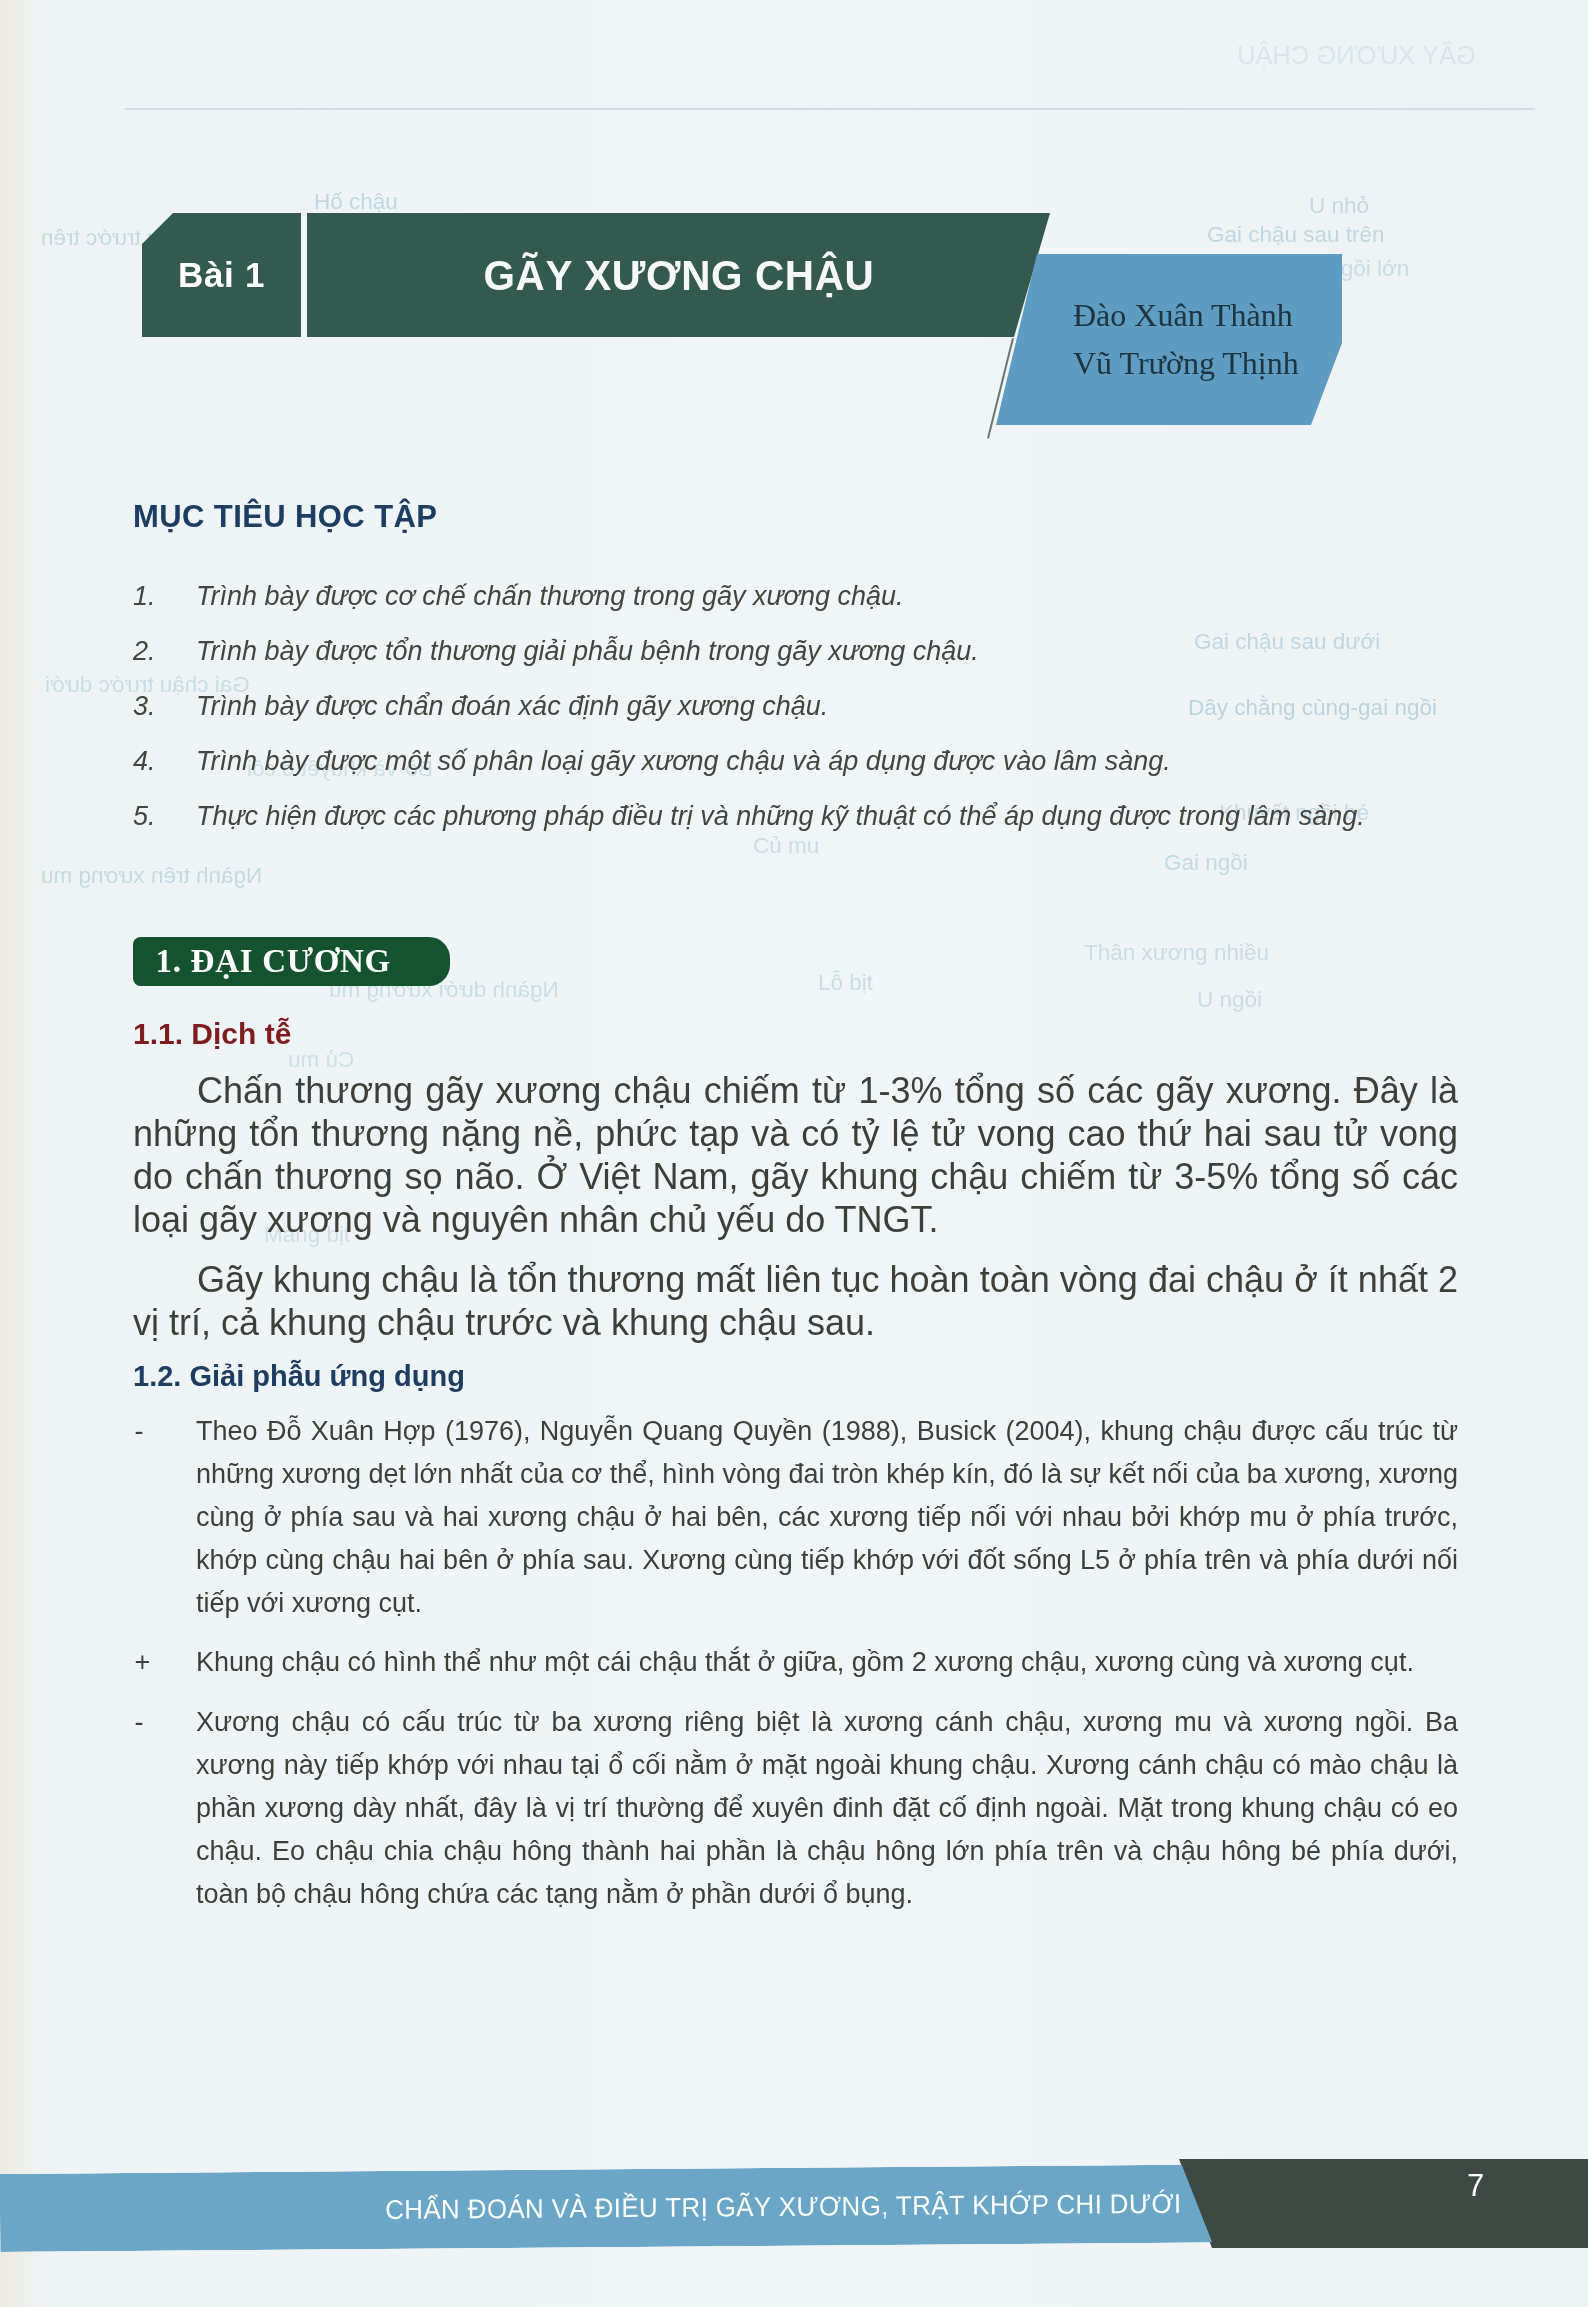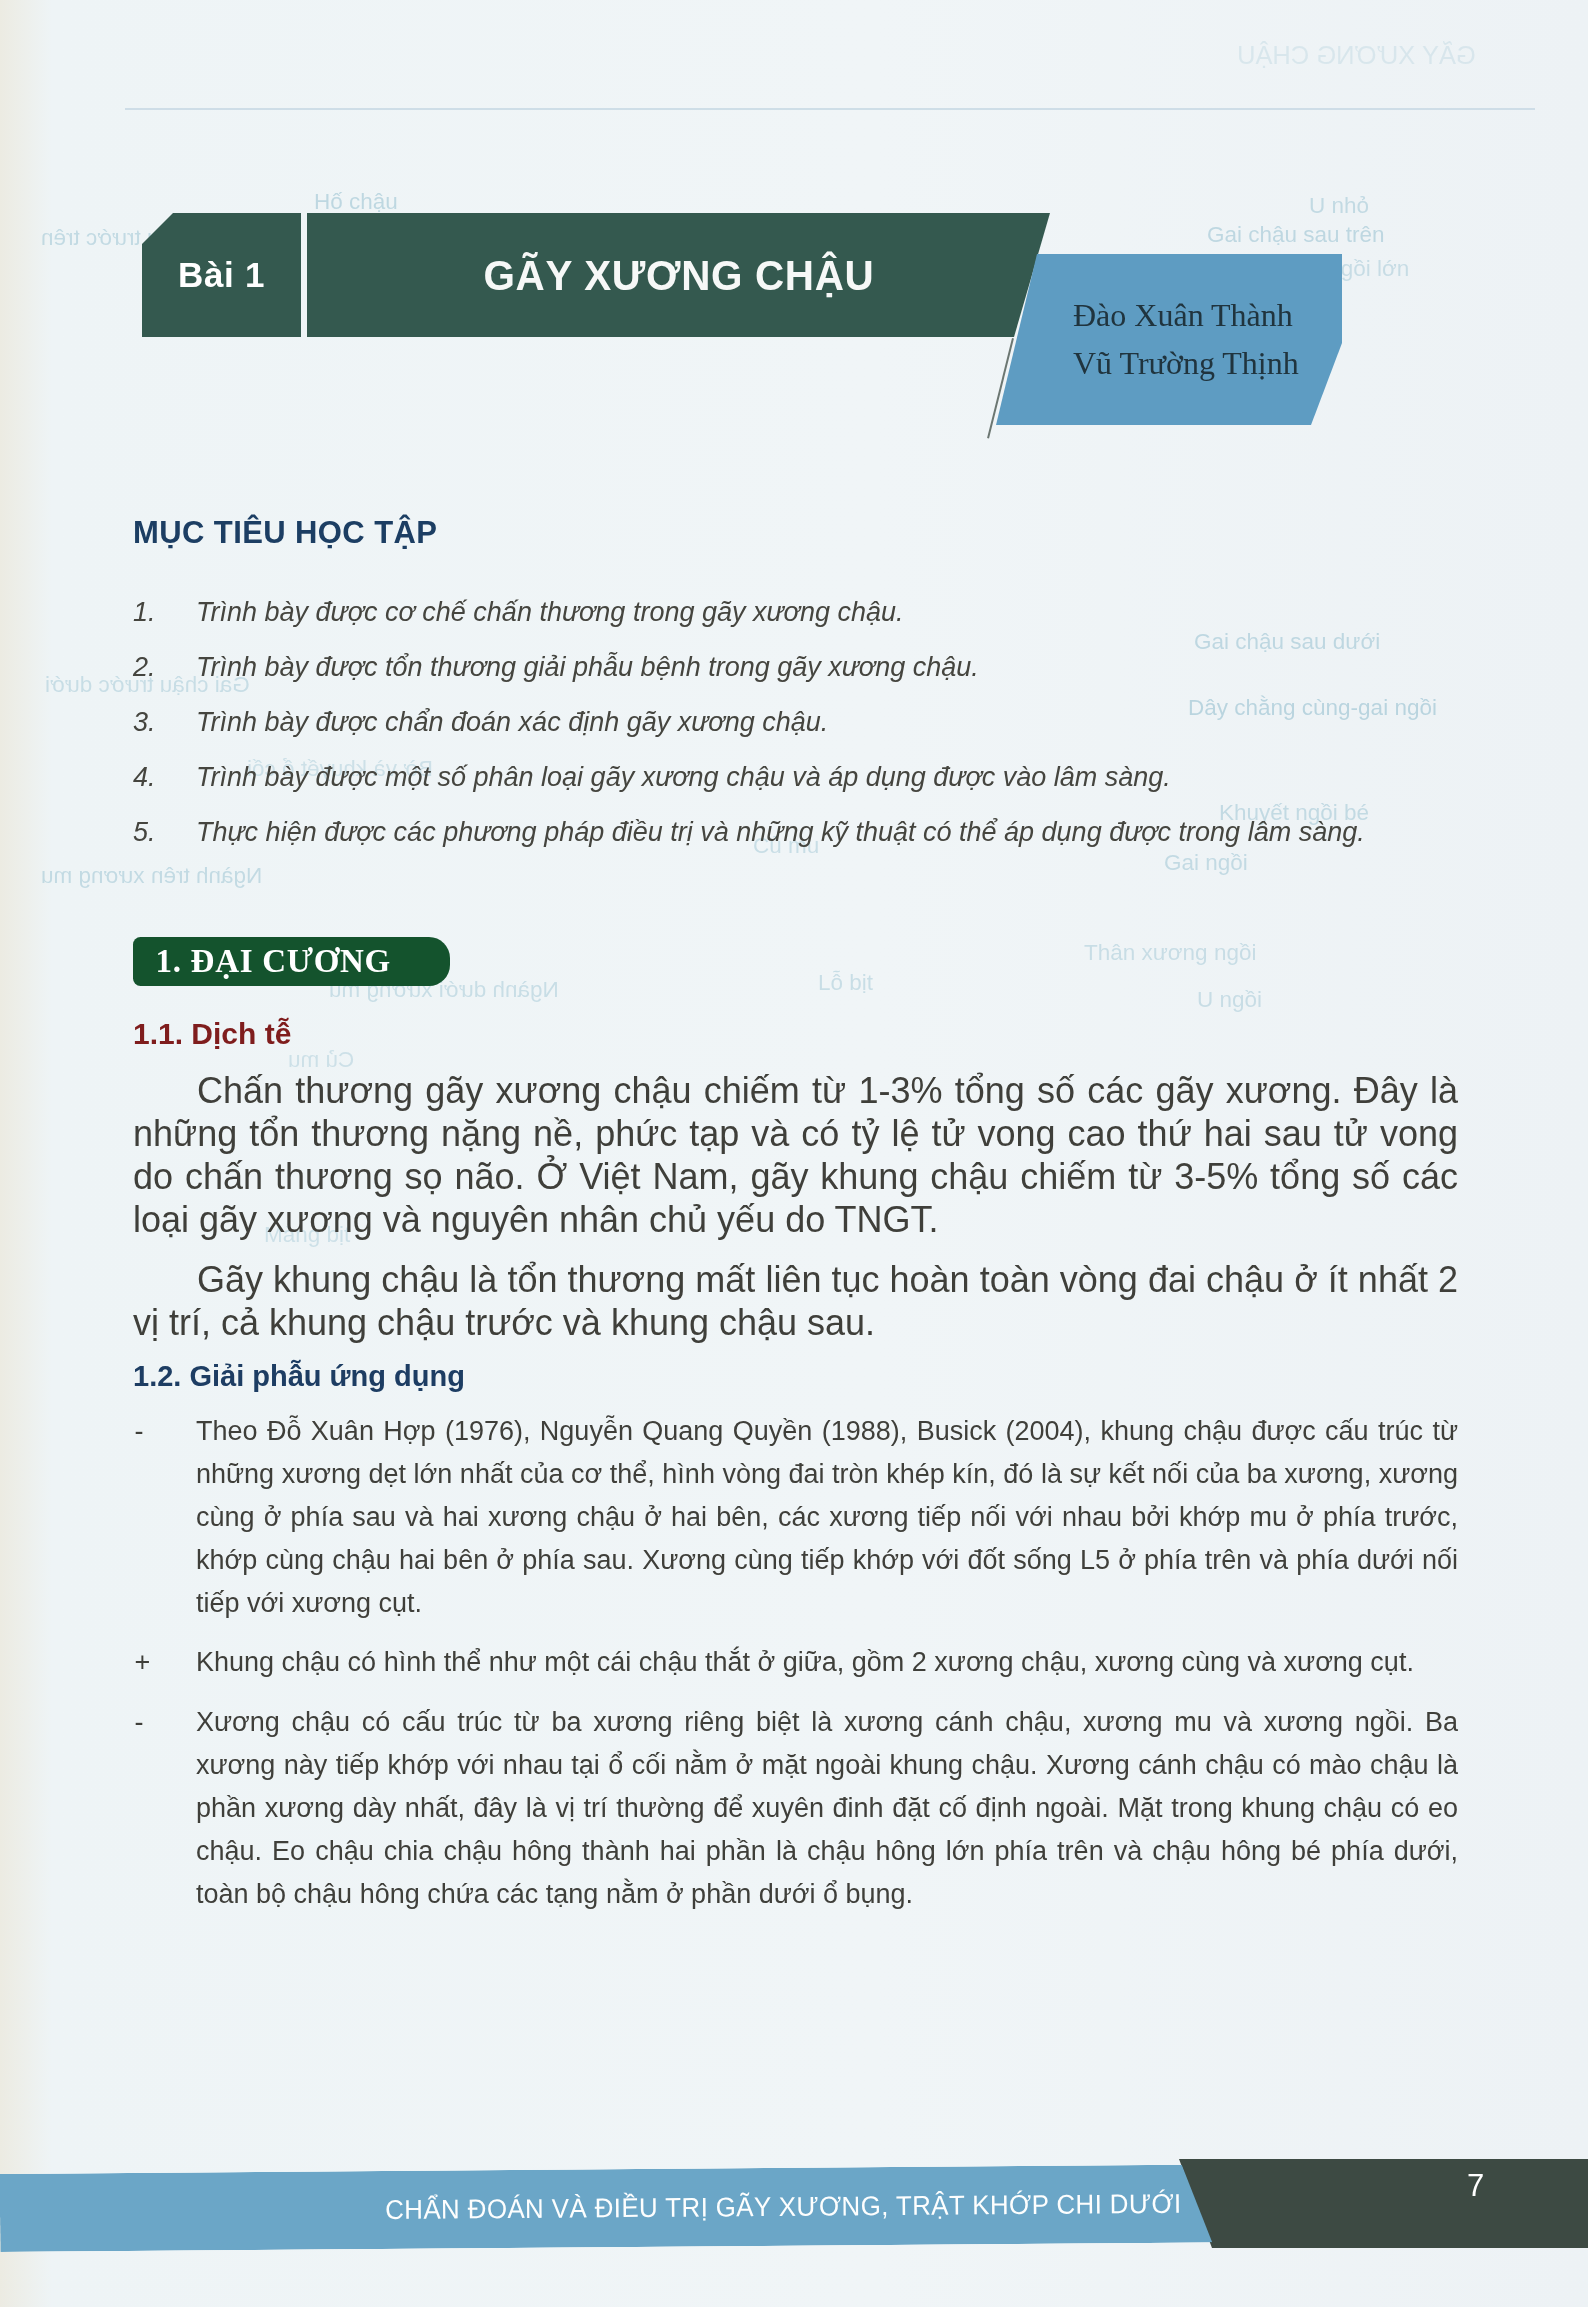--- a/index.html
+++ b/index.html
@@ -50,21 +50,21 @@
   }
   .authors-box .author{
     font-family:"Liberation Serif",serif;font-size:32px;color:#20343e;line-height:1.1;margin-left:8px;
   }
 
   
   .block-a{position:absolute;left:133px;top:499px;width:1325px;}
   .block-b{position:absolute;left:133px;top:937px;width:1325px;}
 
   .objectives-title{
-    margin:16px 0 40px 0;font-size:31px;font-weight:bold;color:#1c3e63;letter-spacing:0.4px;
+    margin:0 0 40px 0;font-size:31px;font-weight:bold;color:#1c3e63;letter-spacing:0.4px;
   }
   ol.objectives{list-style:none;margin:0;padding:0;font-style:italic;font-size:27px;color:#45453f;}
   ol.objectives li{
     display:grid;grid-template-columns:63px 1fr;margin-bottom:12px;line-height:43px;
   }
   ol.objectives .num{font-style:italic;}
 
   .section-chip{
     width:317px;height:49px;background:#14532d;border-radius:7.5px 21px 21px 7.5px;
     display:flex;align-items:center;padding-left:22.5px;box-sizing:border-box;
@@ -123,21 +123,21 @@
       <span class="ghost" style="left: 1252px; top: 256px; opacity: 0.4; font-size: 22.5px;">Khuyết ngồi lớn</span>
       <span class="ghost" style="left: 1239px; top: 281px; opacity: 0.5; font-size: 22.5px;">Chậu thật</span>
       <span class="ghost" style="left: 1194px; top: 629px; opacity: 0.5; font-size: 22.5px;">Gai chậu sau dưới</span>
       <span class="ghost" style="left: 1188px; top: 695px; opacity: 0.55; font-size: 22.5px;">Dây chằng cùng-gai ngồi</span>
       <span class="ghost mirror" style="left: 45px; top: 672px; opacity: 0.4; font-size: 22.5px;">Gai chậu trước dưới</span>
       <span class="ghost mirror" style="left: 247px; top: 756px; opacity: 0.35; font-size: 22.5px;">Bờ và khuyết ổ cối</span>
       <span class="ghost" style="left: 1219px; top: 800px; opacity: 0.45; font-size: 22.5px;">Khuyết ngồi bé</span>
       <span class="ghost mirror" style="left: 41px; top: 863px; opacity: 0.45; font-size: 22.5px;">Ngành trên xương mu</span>
       <span class="ghost" style="left: 753px; top: 833px; opacity: 0.4; font-size: 22.5px;">Củ mu</span>
       <span class="ghost" style="left: 1164px; top: 850px; opacity: 0.45; font-size: 22.5px;">Gai ngồi</span>
-      <span class="ghost" style="left: 1084px; top: 940px; opacity: 0.4; font-size: 22.5px;">Thân xương ngồi</span>
+      <span class="ghost" style="left: 1084px; top: 940px; opacity: 0.4; font-size: 22.5px;">Thân xương nhiều</span>
       <span class="ghost" style="left: 1197px; top: 987px; opacity: 0.4; font-size: 22.5px;">U ngồi</span>
       <span class="ghost" style="left: 818px; top: 970px; opacity: 0.4; font-size: 22.5px;">Lỗ bịt</span>
       <span class="ghost mirror" style="left: 329px; top: 977px; opacity: 0.4; font-size: 22.5px;">Ngành dưới xương mu</span>
       <span class="ghost mirror" style="left: 288px; top: 1047px; opacity: 0.35; font-size: 22.5px;">Củ mu</span>
       <span class="ghost" style="left: 264px; top: 1222px; opacity: 0.35; font-size: 22.5px;">Màng bịt</span>
     </div>
 
   <div class="top-rule"></div>
 
   <div class="bai-box">

